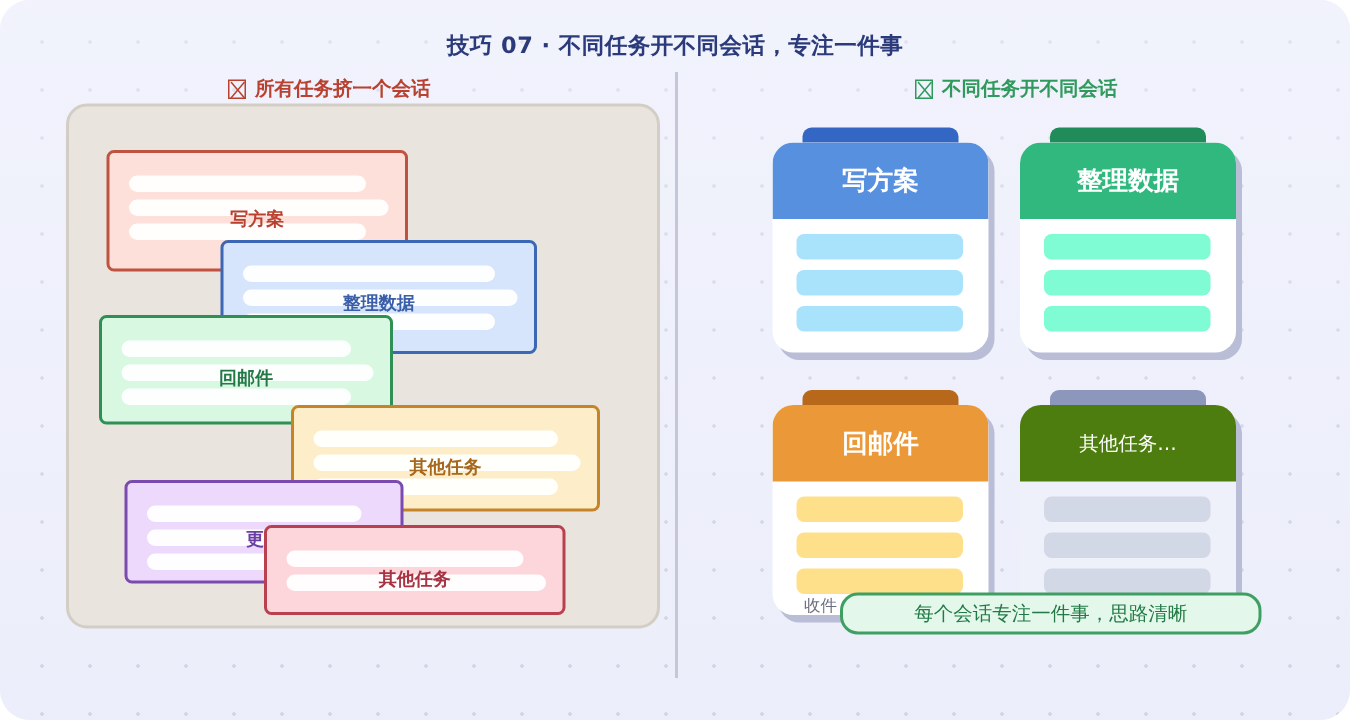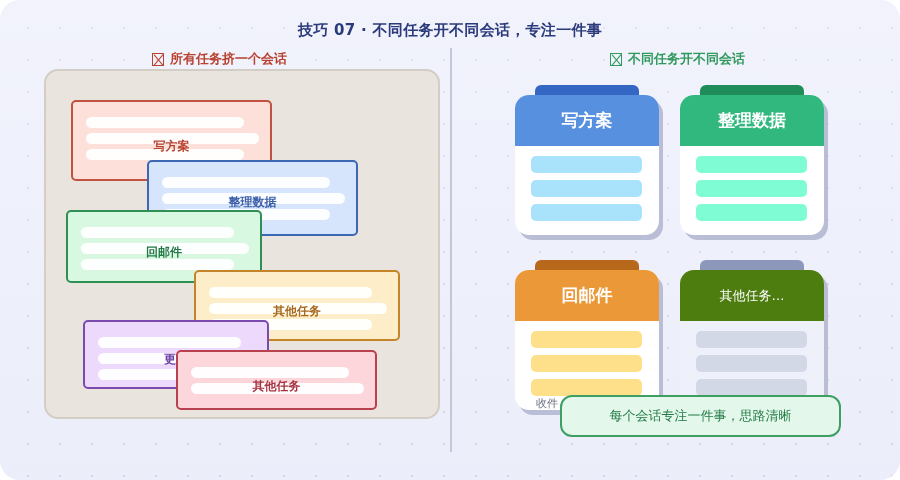--- a/index.html
+++ b/index.html
@@ -64,21 +64,21 @@
   }
   .tcard .head {
     position: absolute; left: 0; top: 0; width: 100%; height: 51px;
     display: flex; align-items: center; justify-content: center;
     color: #ffffff; font-size: 17px; font-weight: bold;
   }
   .tcard .bar { position: absolute; left: 16px; width: 111px; height: 17px; border-radius: 5px; }
   .tcard .foot { position: absolute; left: 0; right: 0; top: 126px; text-align: center; font-size: 11px; color: #6b6f80; }
 
   .ok {
-    position: absolute; left: 560px; top: 395px; width: 281px; height: 42px;
+    position: absolute; left: 560px; top: 395px; width: 281px; height: 28px;
     background: #e3f8ea; border: 2px solid #3f9f63; border-radius: 12px; box-sizing: border-box;
     display: flex; align-items: center; justify-content: center;
     color: #237a47; font-size: 13px;
   }
 </style>
 </head>
 <body>
 
 <div class="frame">
   <div class="title">技巧 07 · 不同任务开不同会话，专注一件事</div>

